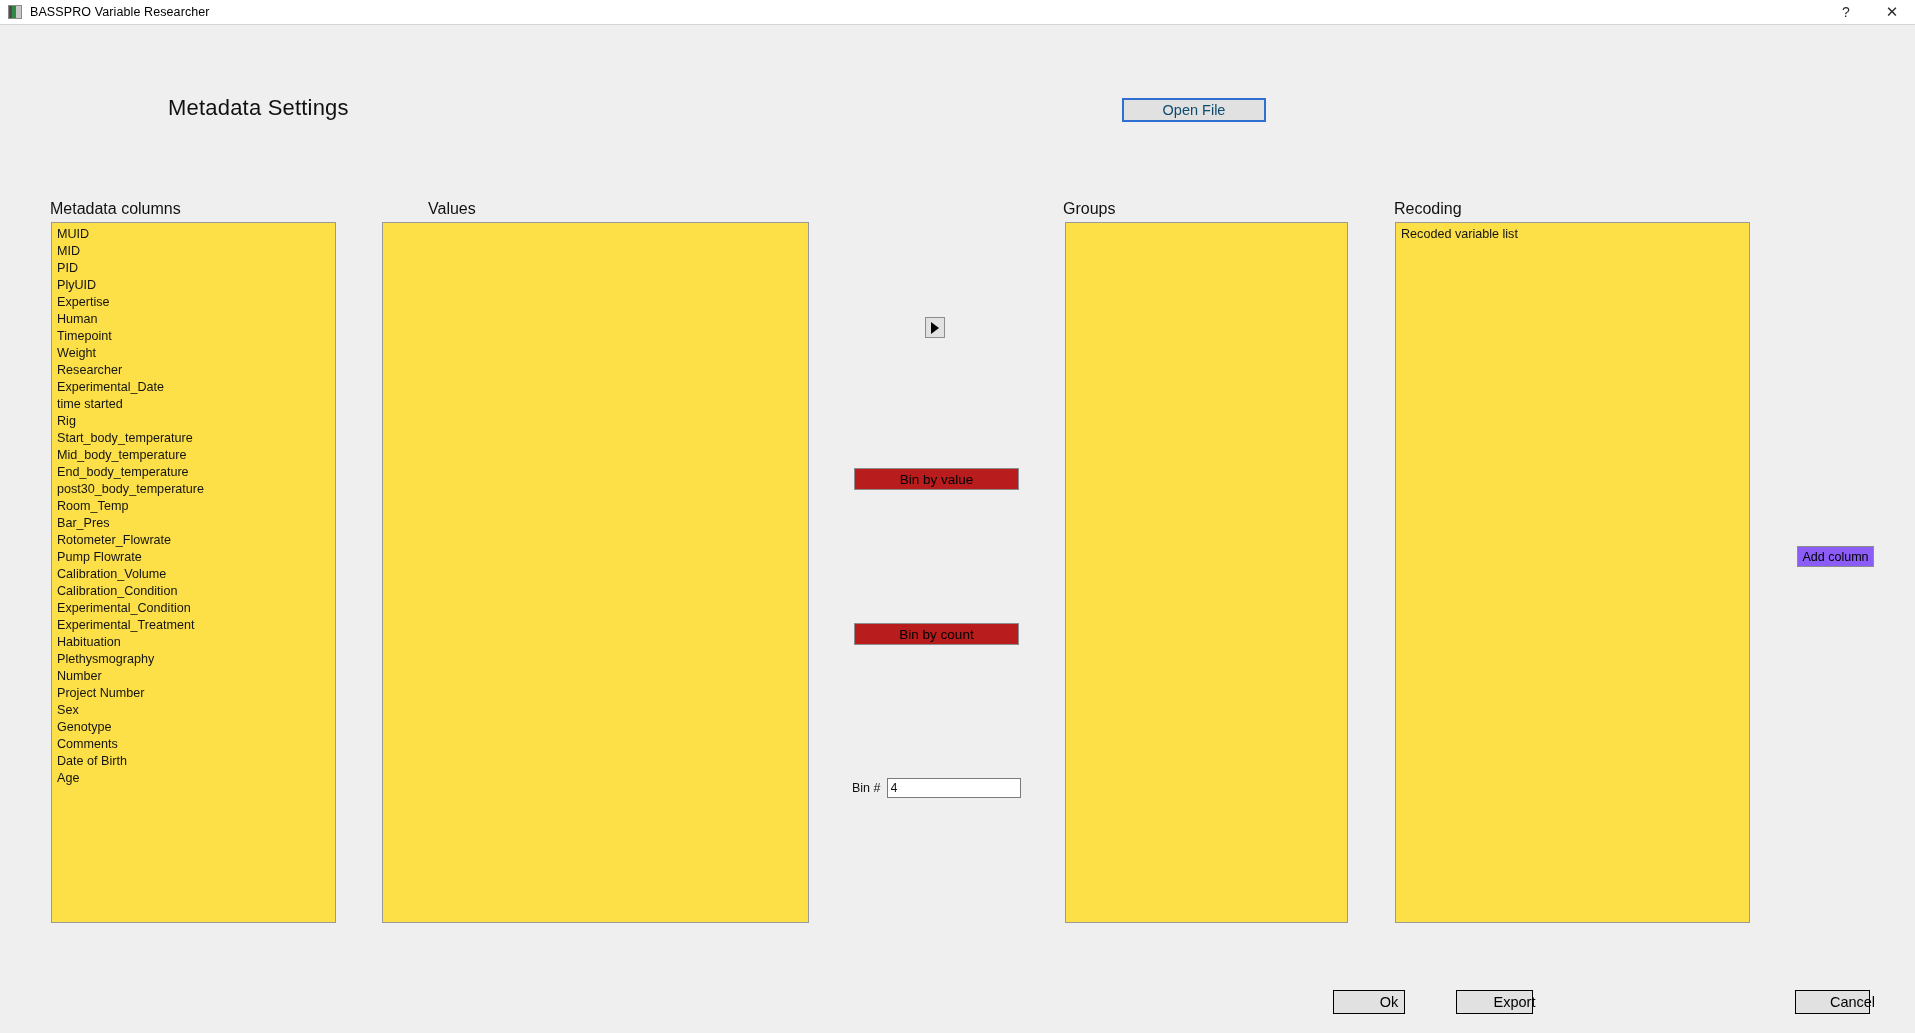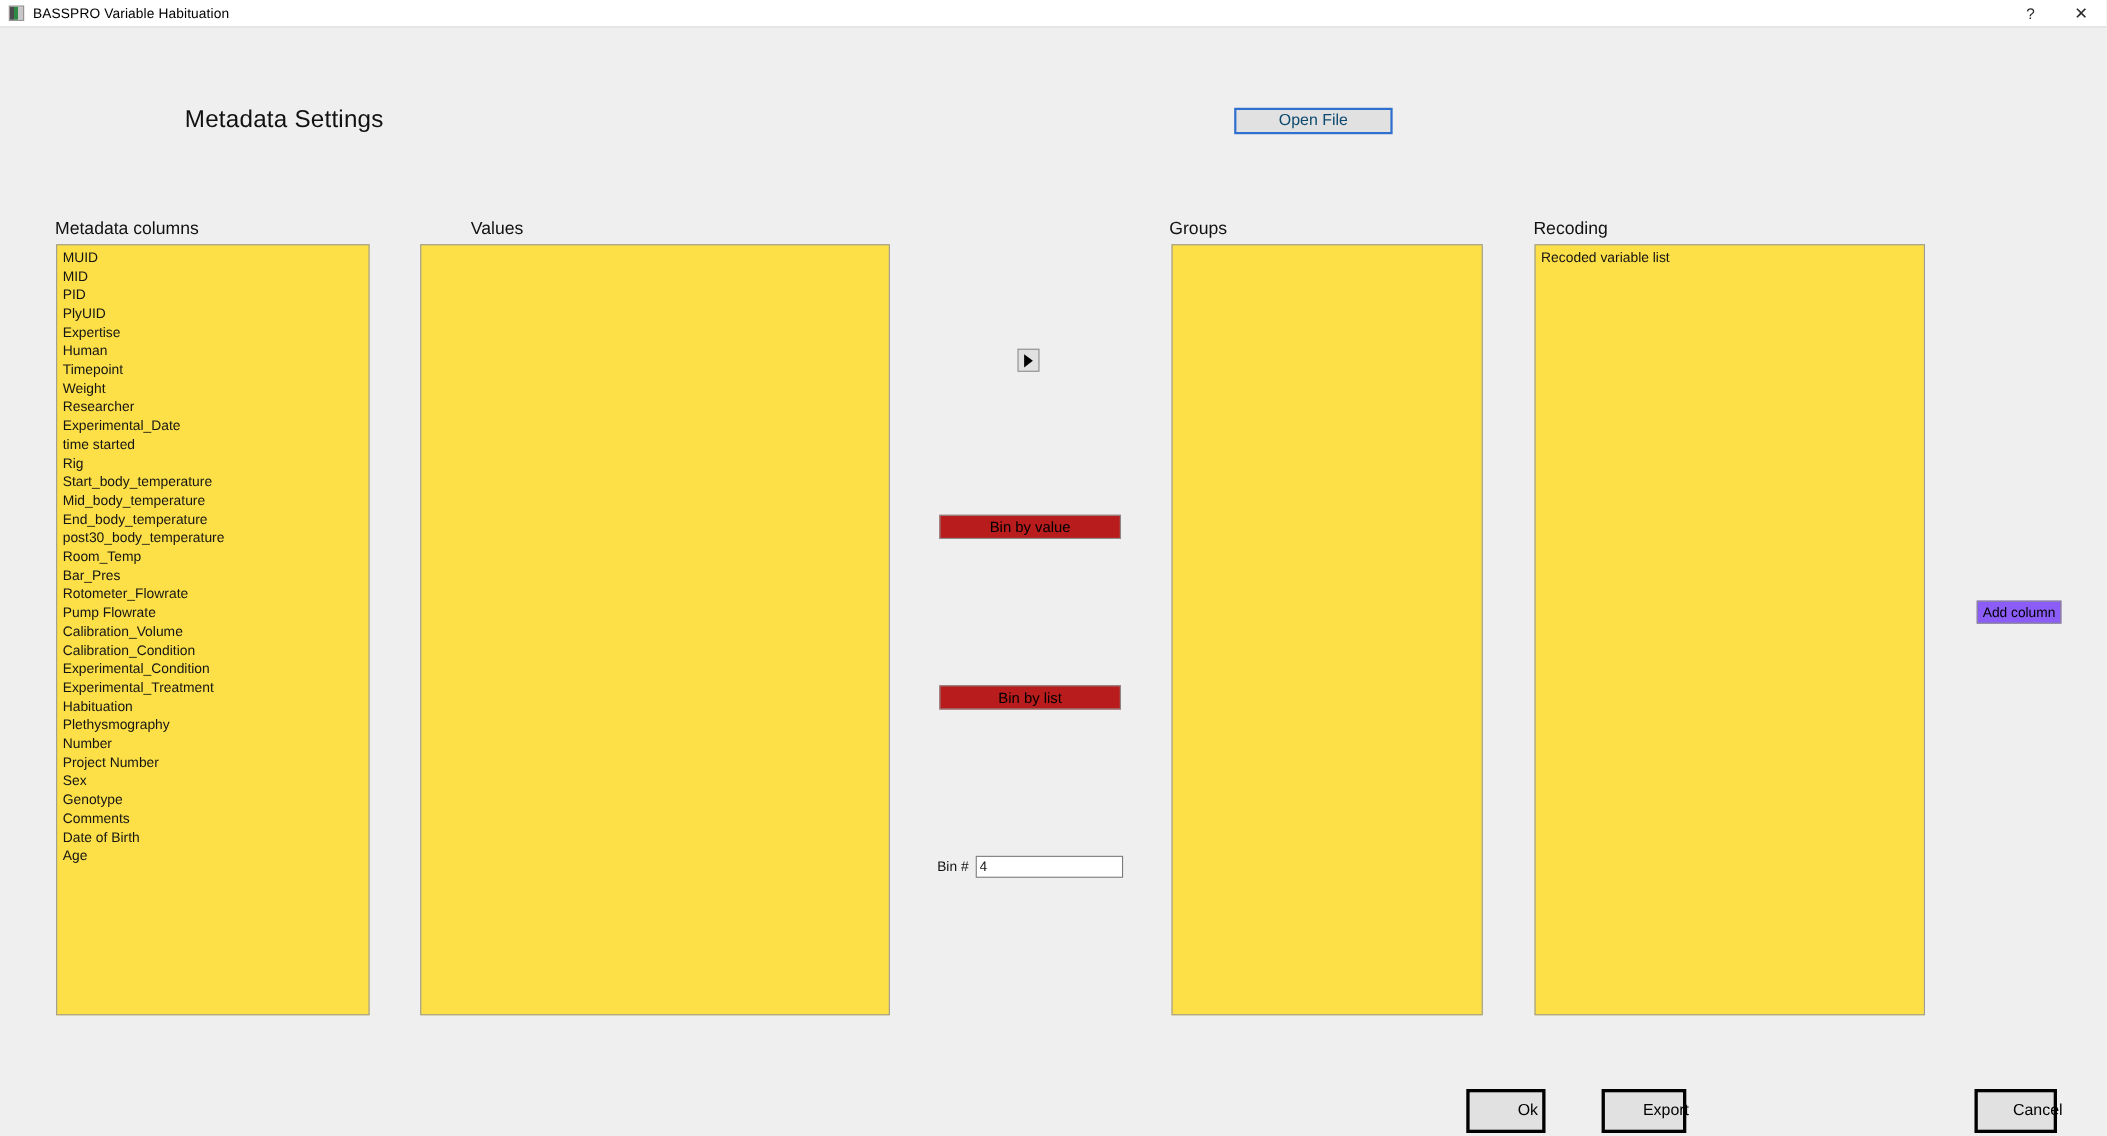--- a/index.html
+++ b/index.html
@@ -195,43 +195,43 @@
     display: flex;
     align-items: center;
     justify-content: center;
     cursor: default;
   }
 
   
   .bottom-btn {
     position: absolute;
     top: 990px;
-    height: 40px;
+    height: 24px;
     background: #e1e1e1;
-    border: 3px solid #000000;
+    border: 1px solid #000000;
     box-sizing: border-box;
     font-family: "Liberation Sans", sans-serif;
     font-size: 14.5px;
     color: #000;
     display: flex;
     align-items: center;
     justify-content: center;
     cursor: default;
     padding-left: 40px;
   }
   .btn-ok     { left: 1333px; width: 72px; }
   .btn-export { left: 1456px; width: 77px; }
   .btn-cancel { left: 1795px; width: 75px; }
 </style>
 </head>
 <body>
 
 <div class="titlebar">
   <div class="title-icon"></div>
-  <div class="title-text">BASSPRO Variable Habituation</div>
+  <div class="title-text">BASSPRO Variable Researcher</div>
   <div class="titlebar-buttons">
     <div class="tb-btn">?</div>
     <div class="tb-btn close">✕</div>
   </div>
 </div>
 
 <div class="page-title">Metadata Settings</div>
 <div class="open-file-btn">Open File</div>
 
 <div class="section-label" style="left:50px; top:200px;">Metadata columns</div>
@@ -275,21 +275,21 @@
 
 <div class="section-label" style="left:382px; top:200px;margin-left:46px;">Values</div>
 <div class="listbox" style="left:382px; top:222px; width:427px; height:701px;">
   <div class="list-inner"></div>
 </div>
 
 <div class="arrow-btn">
   <span class="arrow-glyph"></span>
 </div>
 <div class="ctrl-btn bin-by-value">Bin by value</div>
-<div class="ctrl-btn bin-by-count">Bin by list</div>
+<div class="ctrl-btn bin-by-count">Bin by count</div>
 <div class="bin-row">
   <span class="bin-label">Bin #</span>
   <input class="bin-input" type="text" value="4" style="">
 </div>
 
 <div class="section-label" style="left:1063px; top:200px;">Groups</div>
 <div class="listbox" style="left:1065px; top:222px; width:283px; height:701px;">
   <div class="list-inner"></div>
 </div>
 

